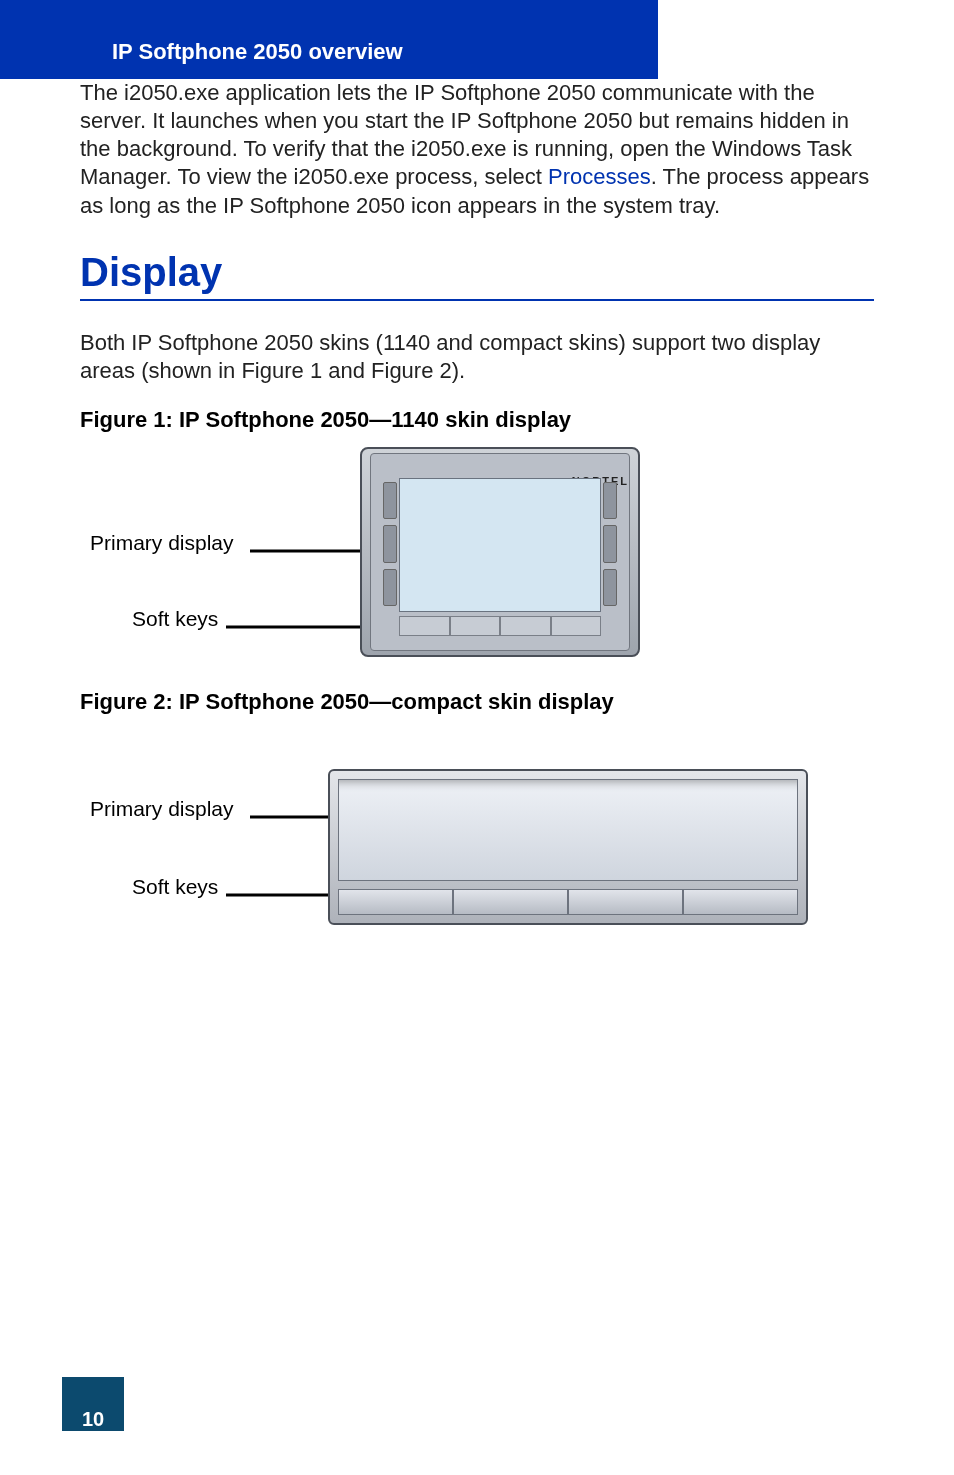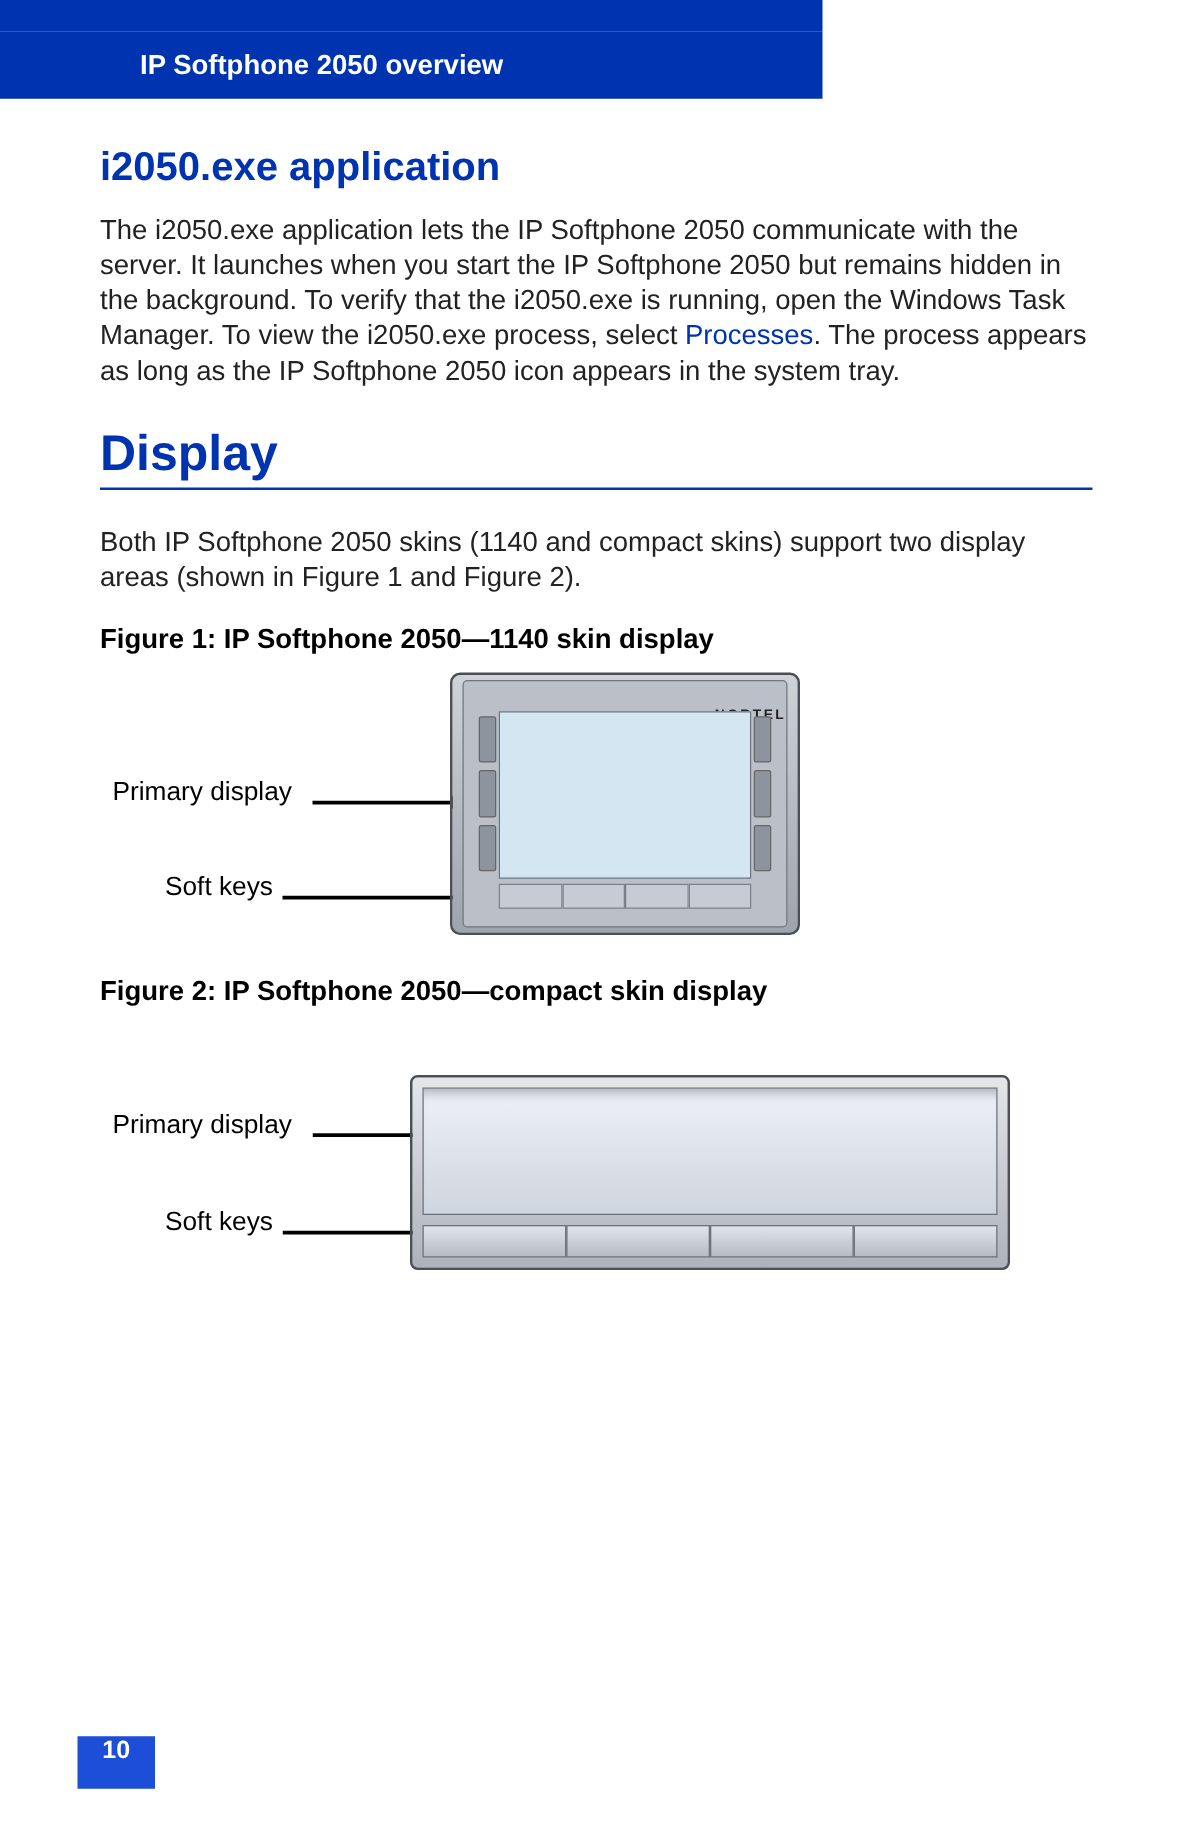--- a/index.html
+++ b/index.html
@@ -122,35 +122,34 @@
   }
   .compact .skrow {
     position: absolute; left: 8px; right: 8px; bottom: 8px; top: 118px;
     display: flex; gap: 0;
   }
   .compact .skrow div {
     flex:1; background: linear-gradient(#e1e4ea, #b6bbc4); border:1px solid #6d737e;
   }
   .page-stripe {
     position: absolute; left: 62px; bottom: 44px;
-    background: #1d4ed8; width: 62px; height: 42px;
-    display:flex; align-items:flex-start; justify-content:center;
+    background: #0c4a6e; width: 62px; height: 54px;
+    display:flex; align-items:flex-end; justify-content:center;
   }
 </style>
 </head>
 <body>
 
 <div class="top-blue"></div>
 <div class="header-band">
   <span>IP Softphone 2050 overview</span>
 </div>
 
 <div class="content">
 
-  <h2 class="h2-blue">i2050.exe application</h2>
 
   <p class="body-p">
     <span>The i2050.exe application lets the IP Softphone 2050 communicate with the server. It launches when you start the IP Softphone 2050 but remains hidden in the background. To verify that the i2050.exe is running, open the Windows Task Manager. To view the i2050.exe process, select </span><span class="bold-blue">Processes</span><span>. The process appears as long as the IP Softphone 2050 icon appears in the system tray.</span>
   </p>
 
   <h1 class="h1-blue">Display</h1>
   <hr class="h1-rule">
 
   <p class="body-p">Both IP Softphone 2050 skins (1140 and compact skins) support two display areas (shown in Figure 1 and Figure 2).</p>
 

